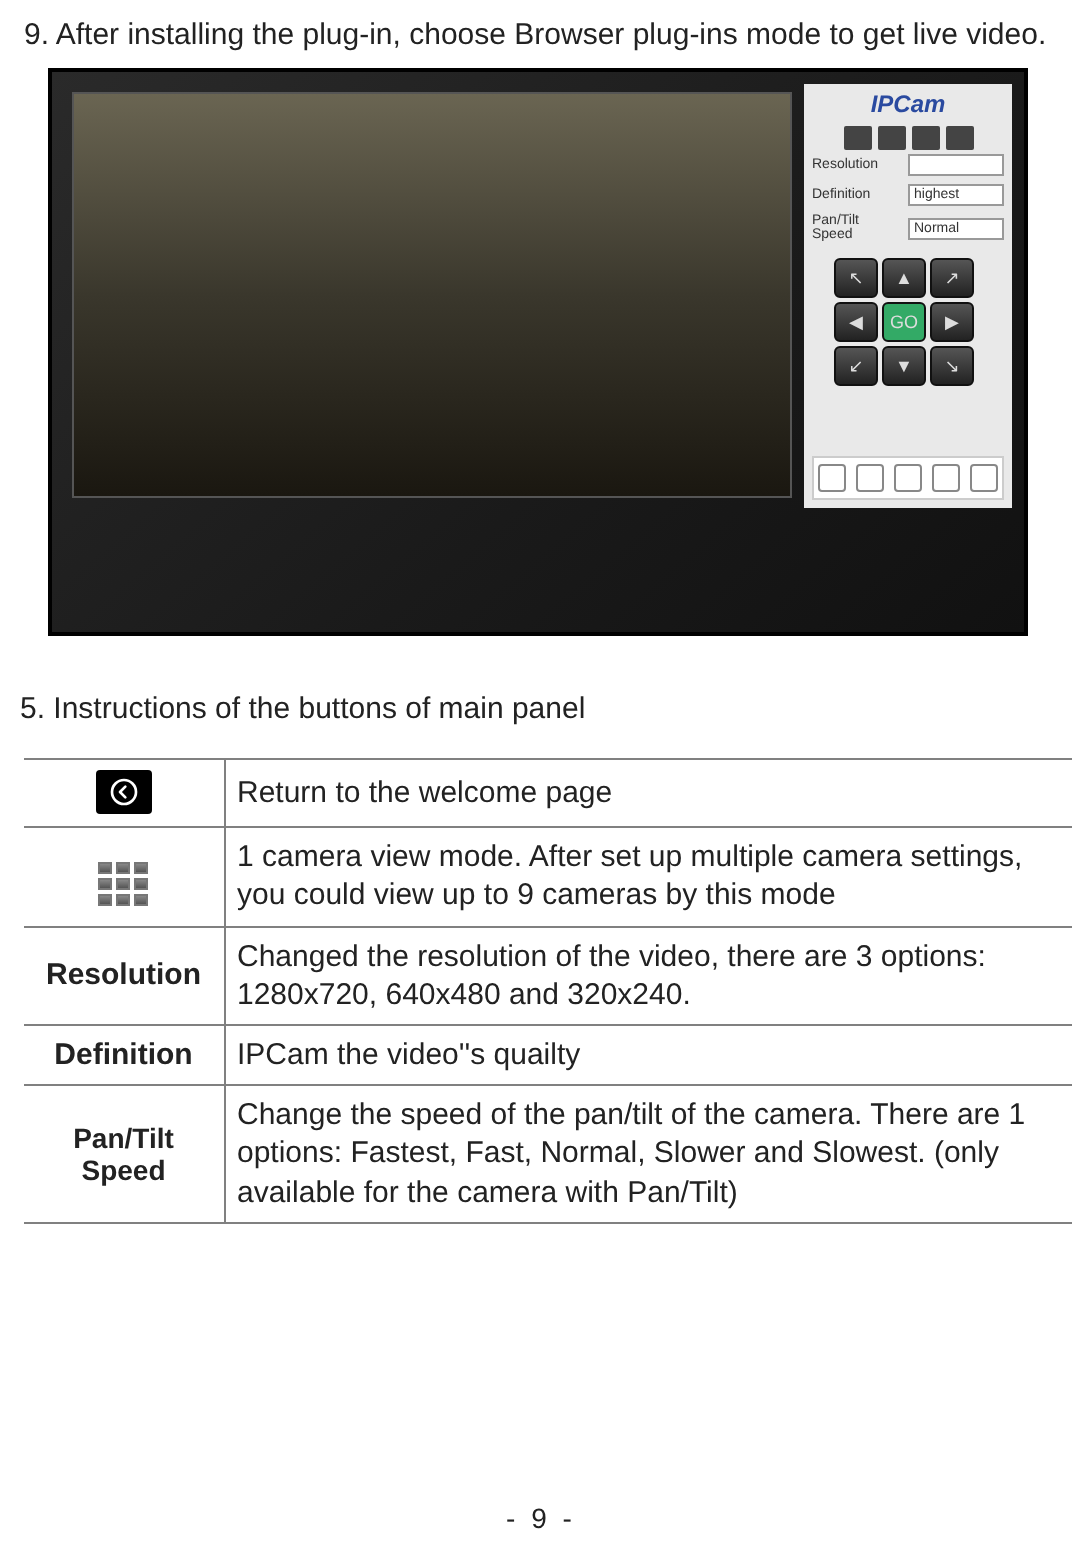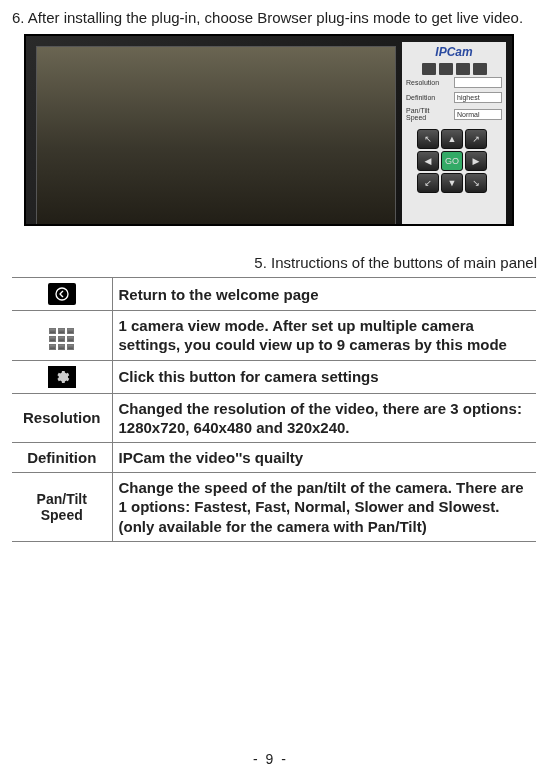--- a/index.html
+++ b/index.html
@@ -14,21 +14,21 @@
     padding: 8px 2px 0 2px;
   }
   .para {
     padding: 0 6px 0 10px;
     line-height: 1.35;
     margin-bottom: 6px;
   }
   .screenshot-box {
     margin: 4px 0 28px 22px;
     width: 490px;
-    height: 192px;
+    height: 284px;
     border: 2px solid #000;
     background: linear-gradient(140deg, #2a2a2a 0%, #1a1a1a 60%, #111 100%);
     position: relative;
     overflow: hidden;
   }
   .video-area {
     position: absolute;
     left: 10px; top: 10px;
     width: 360px; height: 203px;
     background: linear-gradient(180deg, #6a6552 0%, #3a372c 50%, #1a1710 100%);
@@ -83,22 +83,21 @@
     position:absolute; bottom:4px; left:4px; right:4px;
     height:22px; background:#fff; border:1px solid #ccc;
     display:flex; align-items:center; justify-content:space-around;
   }
   .bb-ic {
     width:14px; height:14px; border:1px solid #888; border-radius:2px;
   }
 
   .section5 {
     padding: 0 2px 0 8px;
-    margin-bottom: 6px;
-    text-align: right;
+    margin-bottom: 16px;
   }
 
   table.instr {
     border-collapse: collapse;
     width: 524px;
     margin-left: 10px;
   }
   table.instr td {
     border-top: 1px solid #808080;
     border-bottom: 1px solid #808080;
@@ -107,21 +106,20 @@
   }
   table.instr td.iconcell {
     width: 100px;
     text-align: center;
     border-right: 1px solid #808080;
     font-weight: bold;
   }
   table.instr td.desc {
     font-size: 15px;
     line-height: 1.28;
-    font-weight: bold;
   }
 
   .ic-back {
     display:inline-flex; width:28px; height:22px; background:#000;
     align-items:center; justify-content:center; color:#fff; border-radius:2px;
   }
   .ic-back svg { width:16px; height:16px; }
 
   .ic-single {
     display:inline-block; width:26px; height:20px;
@@ -155,21 +153,21 @@
     left:0; right:0;
     text-align:center;
     font-size: 14px;
     letter-spacing: 2px;
   }
 </style>
 </head>
 <body>
 
 <div class="para">
-  <span>6. After installing the plug-in, choose Browser plug-ins mode to get live video.</span>
+  <span>9. After installing the plug-in, choose Browser plug-ins mode to get live video.</span>
 </div>
 
 <div class="screenshot-box">
   <div class="video-area"></div>
   <div class="sidepanel">
     <div class="ipcam-title">IPCam</div>
     <div class="icon-row">
       <div class="mini-ic"></div>
       <div class="mini-ic"></div>
       <div class="mini-ic"></div>
@@ -235,30 +233,20 @@
             <span></span>
             <span></span>
             <span></span>
             <span></span>
             <span></span>
       </span>
     </td>
     <td class="desc">1 camera view mode. After set up multiple camera settings, you could view up to 9 cameras by this mode</td>
   </tr>
   <tr>
-    <td class="iconcell">
-      <span class="ic-gear">
-        <svg viewBox="0 0 24 24" fill="#ccc">
-              <path d="M12 8a4 4 0 100 8 4 4 0 000-8zm9 4a7.9 7.9 0 00-.1-1.2l2-1.6-2-3.4-2.4 1a8 8 0 00-2-1.2L16 3h-4l-.5 2.6a8 8 0 00-2 1.2l-2.4-1-2 3.4 2 1.6A8 8 0 007 12c0 .4 0 .8.1 1.2l-2 1.6 2 3.4 2.4-1a8 8 0 002 1.2L12 21h4l.5-2.6a8 8 0 002-1.2l2.4 1 2-3.4-2-1.6c.1-.4.1-.8.1-1.2z"></path>
-            </svg>
-      </span>
-    </td>
-    <td class="desc">Click this button for camera settings</td>
-  </tr>
-  <tr>
     <td class="iconcell">Resolution</td>
     <td class="desc">Changed the resolution of the video, there are 3 options: 1280x720, 640x480 and 320x240.</td>
   </tr>
   <tr>
     <td class="iconcell">Definition</td>
     <td class="desc">IPCam the video''s quailty</td>
   </tr>
   <tr>
     <td class="iconcell" style="font-size:14px;">Pan/Tilt Speed</td>
     <td class="desc">Change the speed of the pan/tilt of the camera. There are 1 options: Fastest, Fast, Normal, Slower and Slowest. (only available for the camera with Pan/Tilt)</td>

